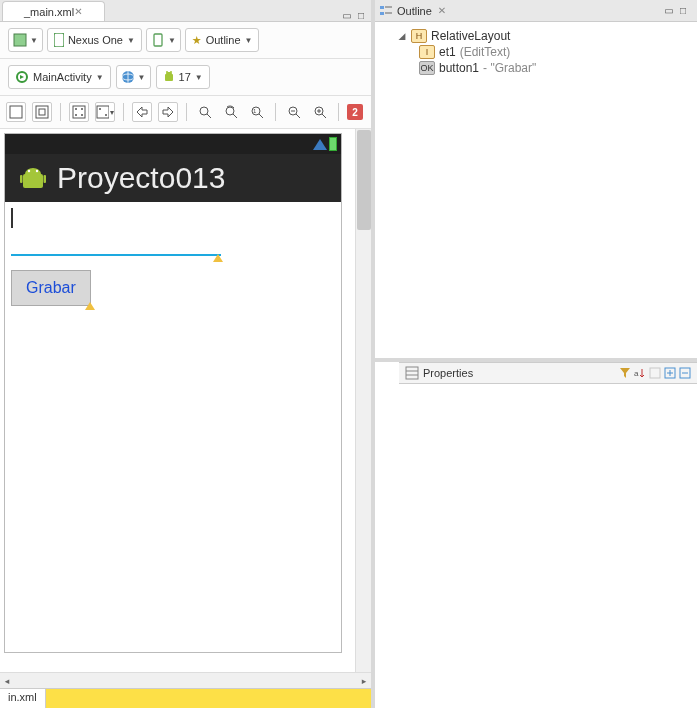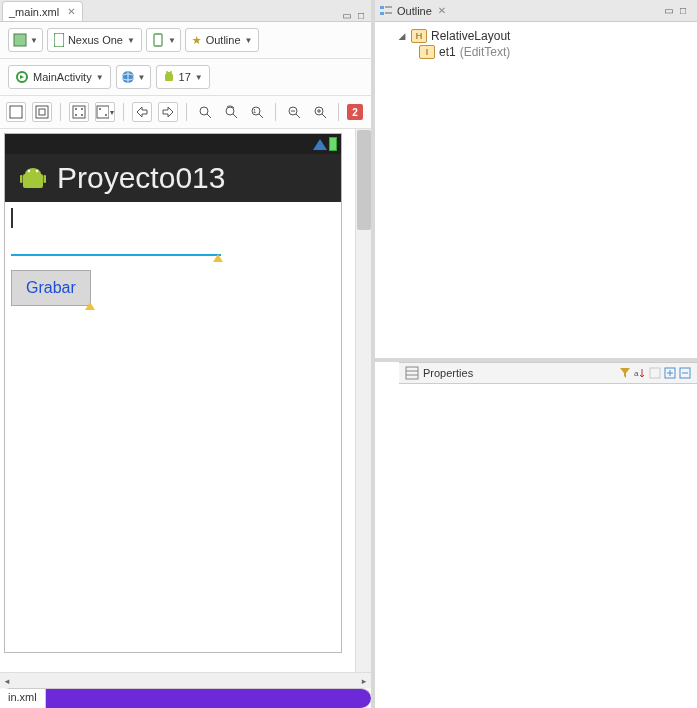--- a/index.html
+++ b/index.html
@@ -3,21 +3,21 @@
 <meta charset="utf-8">
 <style>
 * { box-sizing: border-box; margin: 0; padding: 0; }
 body { font-family: "Segoe UI", Tahoma, sans-serif; font-size: 11px; color: #333; background: #f0f0f0; width: 697px; height: 708px; overflow: hidden; }
 .workspace { display: flex; width: 100%; height: 100%; }
 .left-panel { width: 375px; height: 100%; background: #f8f8f8; border-right: 4px solid #d8d8d8; display: flex; flex-direction: column; }
 .right-panel { flex: 1; display: flex; flex-direction: column; background: #fff; }
 
 
 .tab-bar { height: 22px; background: #e8e8e8; border-bottom: 1px solid #ccc; display: flex; align-items: flex-end; position: relative; }
-.tab { background: #fff; border: 1px solid #ccc; border-bottom: none; border-radius: 4px 4px 0 0; padding: 2px 6px; font-size: 11px; display: flex; align-items: center; gap: 8px; margin-left: 2px; height: 20px; }
+.tab { background: #fff; border: 1px solid #ccc; border-bottom: none; border-radius: 4px 4px 0 0; padding: 2px 21px; font-size: 11px; display: flex; align-items: center; gap: 0; margin-left: 2px; height: 20px; }
 .tab-close { font-size: 10px; color: #888; cursor: pointer; }
 .tab-icons-right { margin-left: auto; display: flex; gap: 2px; padding-right: 4px; }
 .mini-icon { width: 12px; height: 12px; display: inline-flex; align-items: center; justify-content: center; font-size: 10px; color: #555; }
 
 
 .toolbar { display: flex; align-items: center; gap: 4px; padding: 6px 8px; background: #fcfcfc; border-bottom: 1px solid #e0e0e0; flex-wrap: wrap; }
 .tb-group { border: 1px solid #ccc; border-radius: 3px; padding: 2px 6px; display: flex; align-items: center; gap: 4px; background: #fff; height: 24px; }
 .tb-btn { border: 1px solid #ccc; border-radius: 3px; padding: 2px 4px; display: flex; align-items: center; gap: 3px; background: #fff; height: 24px; font-size: 11px; }
 .dropdown-arrow { font-size: 8px; color: #555; }
 .toolbar2 { display: flex; align-items: flex-end; gap: 5px; padding: 6px 8px; background: #fcfcfc; border-bottom: 1px solid #e0e0e0; }
@@ -43,21 +43,21 @@
 .android-btn { background: #d8d8d8; border: 1px solid #aaa; padding: 8px 14px; font-size: 16px; color: #1d4ed8; }
 .cursor { border-left: 2px solid #333; height: 20px; display:inline-block; vertical-align: middle; }
 
 
 .vscroll { position: absolute; right: 0; top: 0; bottom: 0; width: 16px; background: #f0f0f0; border-left: 1px solid #ddd; }
 .vthumb { background: #c8c8c8; width: 14px; margin: 1px; height: 100px; border-radius: 2px; }
 .hscroll { height: 16px; background: #f0f0f0; border-top: 1px solid #ddd; display:flex; align-items:center; }
 .harrow { width:14px; height:14px; display:flex; align-items:center; justify-content:center; font-size:9px; color:#666; }
 
 
-.bottom-tabs { height: 20px; background: #6d28d9; border-top: 1px solid #ccc; display:flex;border-radius:10px; }
+.bottom-tabs { height: 20px; background: #fde047; border-top: 1px solid #ccc; display:flex; }
 .bottom-tab { background: #fff; border-right: 1px solid #ccc; padding: 2px 8px; font-size: 11px; }
 
 
 .outline-header { height: 22px; background: #e8e8e8; border-bottom: 1px solid #ccc; display:flex; align-items:center; padding: 0 4px; gap:4px; }
 .outline-title { font-size: 11px; }
 .outline-tree { flex: 0 0 340px; background: #fff; padding: 6px 4px; font-size: 12px; overflow:auto; border-bottom: 4px solid #d8d8d8; }
 .tree-row { display:flex; align-items:center; gap:4px; padding: 1px 0; }
 .tree-indent1 { padding-left: 18px; }
 .tree-indent2 { padding-left: 40px; }
 .expander { width: 10px; font-size: 9px; color: #666; display:inline-block; text-align:center; }
@@ -292,20 +292,25 @@
       <div class="tree-row tree-indent1">
         <span class="expander">◢</span>
         <span class="node-icon">H</span>
         <span>RelativeLayout</span>
       </div>
       <div class="tree-row tree-indent2">
         <span class="node-icon">I</span>
         <span>et1</span>
         <span class="edit-text-class">(EditText)</span>
       </div>
+      <div class="tree-row tree-indent2">
+        <span class="node-icon btn">OK</span>
+        <span>button1</span>
+        <span class="edit-text-class">- "Grabar"</span>
+      </div>
     </div>
 
     <div class="props-header">
       <svg width="14" height="14">
           <rect x="1" y="1" width="12" height="12" fill="none" stroke="#888"></rect>
           <line x1="1" y1="5" x2="13" y2="5" stroke="#888"></line>
           <line x1="1" y1="9" x2="13" y2="9" stroke="#888"></line>
         </svg>
       <span style="margin-left:4px">Properties</span>
       <div class="props-icons">

